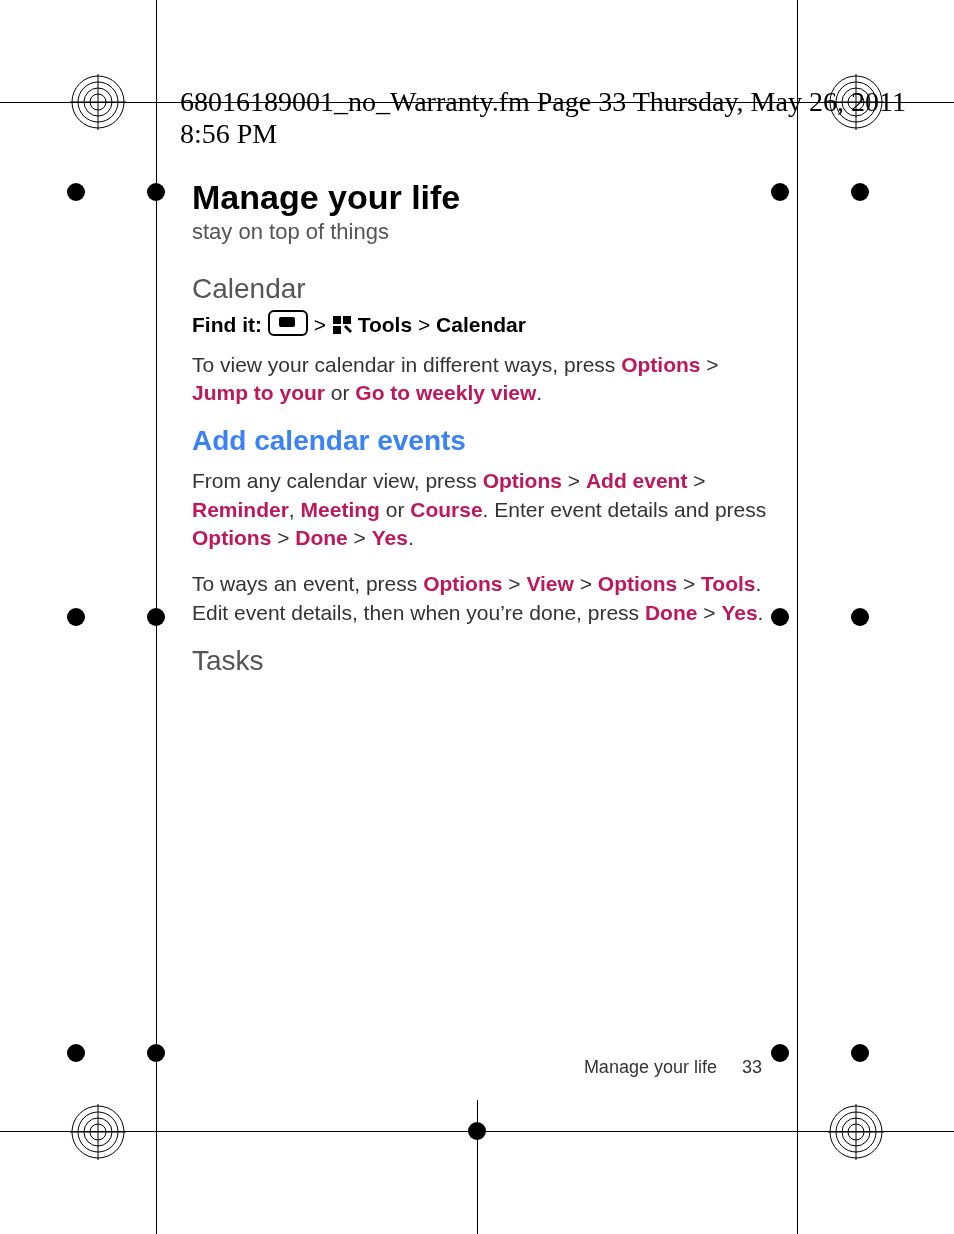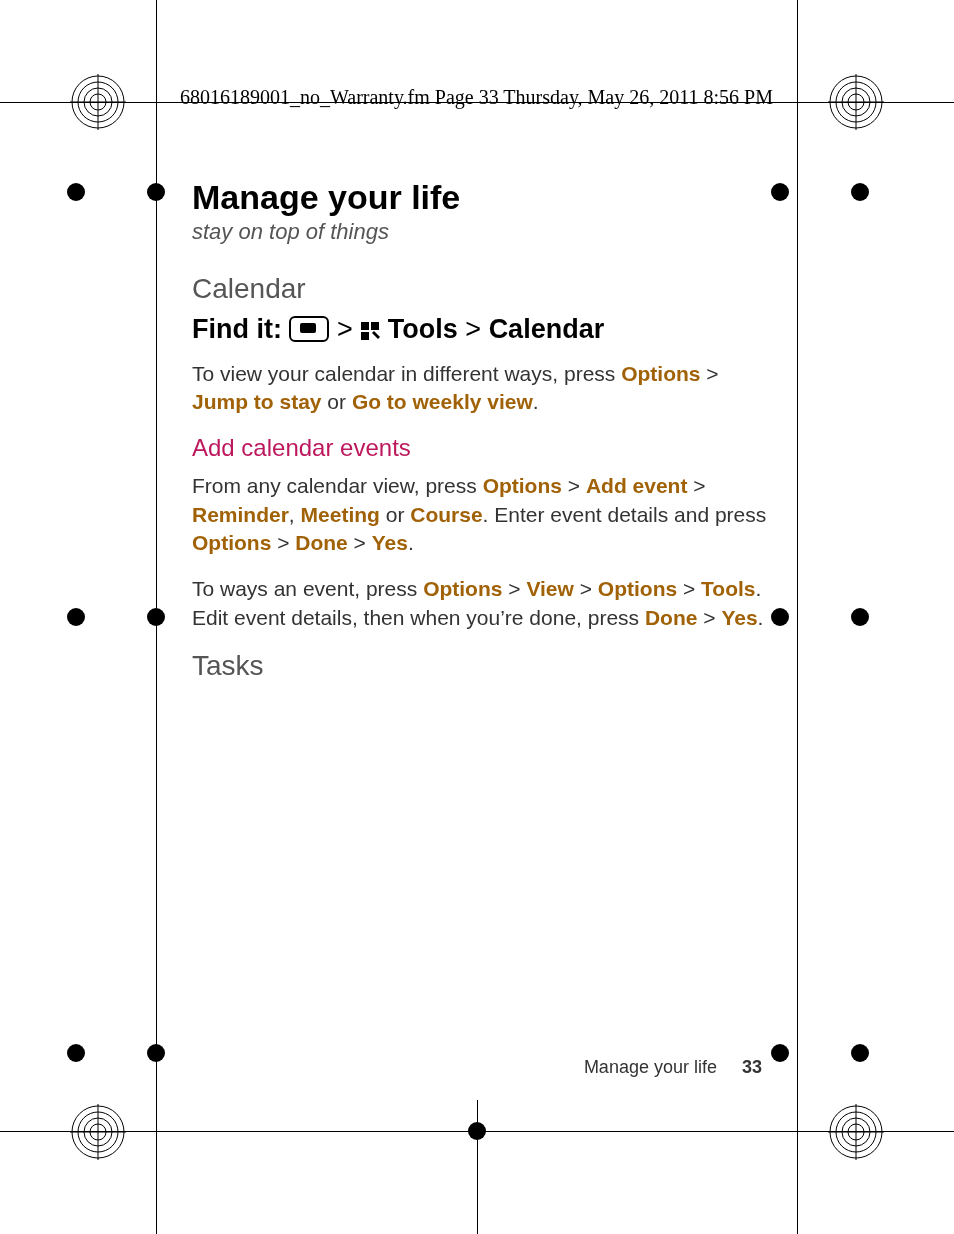--- a/index.html
+++ b/index.html
@@ -33,61 +33,60 @@
     height: 18px;
     border-radius: 50%;
     background: #000;
     transform: translate(-50%, -50%);
   }
   .header-text {
     position: absolute;
     top: 86px;
     left: 180px;
     font-family: "Times New Roman", serif;
-    font-size: 20px;
+    font-size: 28px;
   }
   .content {
     position: absolute;
     left: 192px;
     top: 178px;
     width: 580px;
   }
   h1.title {
     font-size: 34px;
     font-weight: 900;
     margin: 0 0 2px 0;
   }
   .subtitle {
-    font-style: italic;
     font-size: 22px;
     color: #555;
     margin: 0 0 28px 0;
   }
   h2.section {
     font-size: 28px;
     font-weight: 400;
     color: #555;
     margin: 0 0 4px 0;
   }
   .findit {
-    font-size: 27px;
+    font-size: 21px;
     margin: 0 0 10px 0;
     line-height: 1.5;
   }
   .body-text {
     font-size: 21px;
     margin: 0 0 18px 0;
     line-height: 1.35;
     color: #333;
   }
-  .body-text b { color: #a16207; }
+  .body-text b { color: #be185d; }
   h3.subsection {
-    font-size: 24px;
-    font-weight: 400;
-    color: #be185d;
+    font-size: 28px;
+    font-weight: 700;
+    color: #3b82f6;
     margin: 0 0 10px 0;
   }
   .home-key {
     display: inline-block;
     width: 36px;
     height: 22px;
     border: 2px solid #000;
     border-radius: 6px;
     vertical-align: -4px;
     position: relative;
@@ -110,21 +109,21 @@
     position: relative;
   }
   .tools-icon svg { width: 20px; height: 20px; }
   .footer {
     position: absolute;
     bottom: 156px;
     right: 192px;
     font-size: 18px;
     color: #333;
   }
-  .footer .pnum { font-weight: 700; margin-left: 20px; margin-top: 12px; }
+  .footer .pnum { font-weight: 400; margin-left: 20px; margin-top: 12px; }
 </style>
 </head>
 <body>
 
 <svg class="reg-corner" style="left:70px; top:74px;" viewBox="0 0 56 56">
   <circle cx="28" cy="28" r="26" fill="none" stroke="#000" stroke-width="1"></circle>
   <circle cx="28" cy="28" r="20" fill="none" stroke="#000" stroke-width="1"></circle>
   <circle cx="28" cy="28" r="14" fill="none" stroke="#000" stroke-width="1"></circle>
   <circle cx="28" cy="28" r="8" fill="none" stroke="#000" stroke-width="1"></circle>
   <line x1="28" y1="0" x2="28" y2="56" stroke="#000"></line>
@@ -197,21 +196,21 @@
           <rect x="11" y="1" width="8" height="8" fill="#000"></rect>
           <rect x="1" y="11" width="8" height="8" fill="#000"></rect>
           <path d="M14 10 L20 16 L18 18 L12 12 Z" fill="#000"></path>
         </svg>
     </span>
     <b>Tools</b>
     <span>&gt;</span>
     <b>Calendar</b>
   </p>
   <p class="body-text">
-    <span>To view your calendar in different ways, press </span><b>Options</b><span> &gt; </span><b>Jump to stay</b><span> or </span><b>Go to weekly view</b><span>.</span>
+    <span>To view your calendar in different ways, press </span><b>Options</b><span> &gt; </span><b>Jump to your</b><span> or </span><b>Go to weekly view</b><span>.</span>
   </p>
 
   <h3 class="subsection">Add calendar events</h3>
   <p class="body-text">
     <span>From any calendar view, press </span><b>Options</b><span> &gt; </span><b>Add event</b><span> &gt; </span><b>Reminder</b><span>, </span><b>Meeting</b><span> or </span><b>Course</b><span>. Enter event details and press </span><b>Options</b><span> &gt; </span><b>Done</b><span> &gt; </span><b>Yes</b><span>.</span>
   </p>
 
   <p class="body-text">
     <span>To ways an event, press </span><b>Options</b><span> &gt; </span><b>View</b><span> &gt; </span><b>Options</b><span> &gt; </span><b>Tools</b><span>. Edit event details, then when you’re done, press </span><b>Done</b><span> &gt; </span><b>Yes</b><span>.</span>
   </p>

